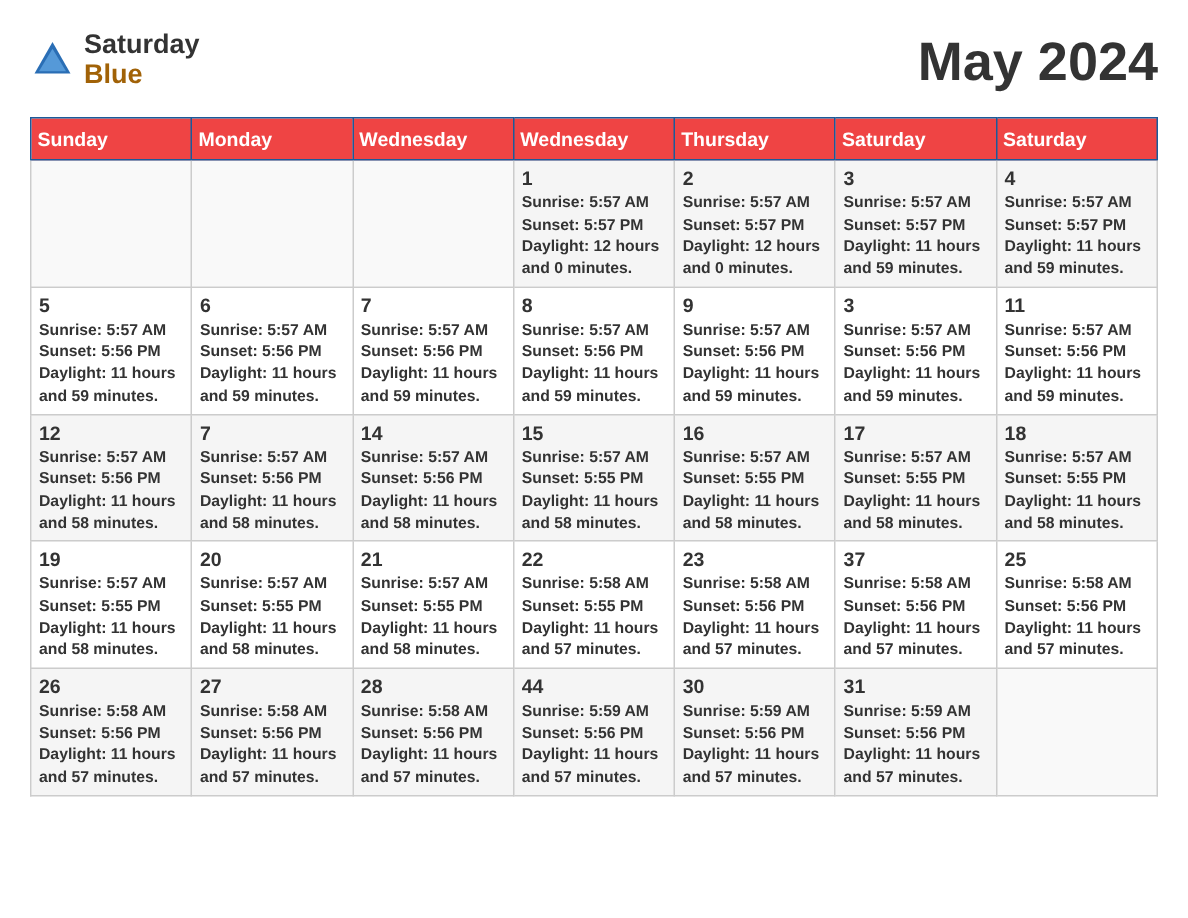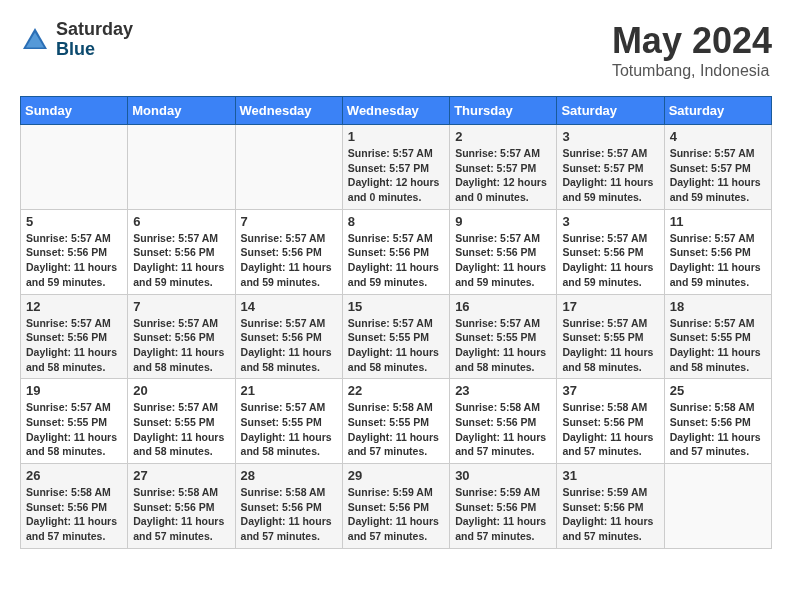--- a/index.html
+++ b/index.html
@@ -27,45 +27,45 @@
       line-height: 1.1;
     }
     .logo-general {
       font-size: 18px;
       font-weight: bold;
       color: #333;
     }
     .logo-blue {
       font-size: 18px;
       font-weight: bold;
-      color: #0c4a6e;
+      color: #a16207;
     }
     .logo-icon {
       width: 30px;
       height: 30px;
     }
     .title-block {
-      text-align: left;
+      text-align: right;
     }
     .month-title {
       font-size: 36px;
       font-weight: bold;
       color: #333;
     }
     .location {
       font-size: 16px;
       color: #555;
     }
     .calendar-table {
       width: 100%;
       border-collapse: collapse;
       font-size: 11px;
     }
     .calendar-table thead th {
-      background-color: #3b82f6;
+      background-color: #ef4444;
       color: #fff;
       padding: 6px 4px;
       text-align: left;
       font-size: 13px;
       font-weight: bold;
       border: 1px solid #1a5a9a;
     }
     .calendar-table tbody td {
       border: 1px solid #ccc;
       vertical-align: top;
@@ -106,21 +106,20 @@
       <polygon points="20,4 36,32 4,32" fill="#2a6eb5"></polygon>
       <polygon points="20,10 32,30 8,30" fill="#5599d8"></polygon>
     </svg>
     <div class="logo-text">
       <span class="logo-general">Saturday</span>
       <span class="logo-blue">Blue</span>
     </div>
   </div>
   <div class="title-block">
     <div class="month-title">May 2024</div>
-    <div class="location">Totumbang, Indonesia</div>
   </div>
 </div>
 
 <table class="calendar-table">
   <thead>
     <tr>
     <th>Sunday</th>
         <th>Monday</th>
         <th>Wednesday</th>
         <th>Wednesday</th>
@@ -304,21 +303,21 @@
 Sunset: 5:56 PM
 Daylight: 11 hours and 57 minutes.</div>
         </td>
         <td>
           <span class="day-num">28</span>
           <div class="day-info">Sunrise: 5:58 AM
 Sunset: 5:56 PM
 Daylight: 11 hours and 57 minutes.</div>
         </td>
         <td>
-          <span class="day-num">29</span>
+          <span class="day-num">44</span>
           <div class="day-info">Sunrise: 5:59 AM
 Sunset: 5:56 PM
 Daylight: 11 hours and 57 minutes.</div>
         </td>
         <td>
           <span class="day-num">30</span>
           <div class="day-info">Sunrise: 5:59 AM
 Sunset: 5:56 PM
 Daylight: 11 hours and 57 minutes.</div>
         </td>

